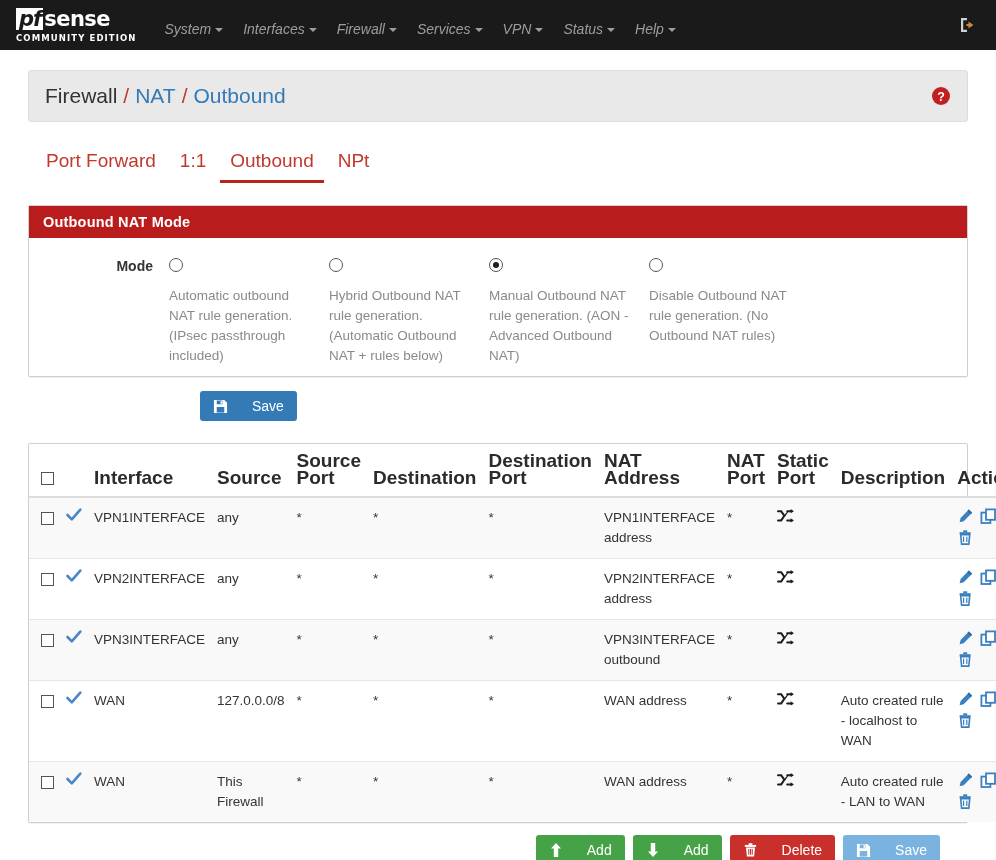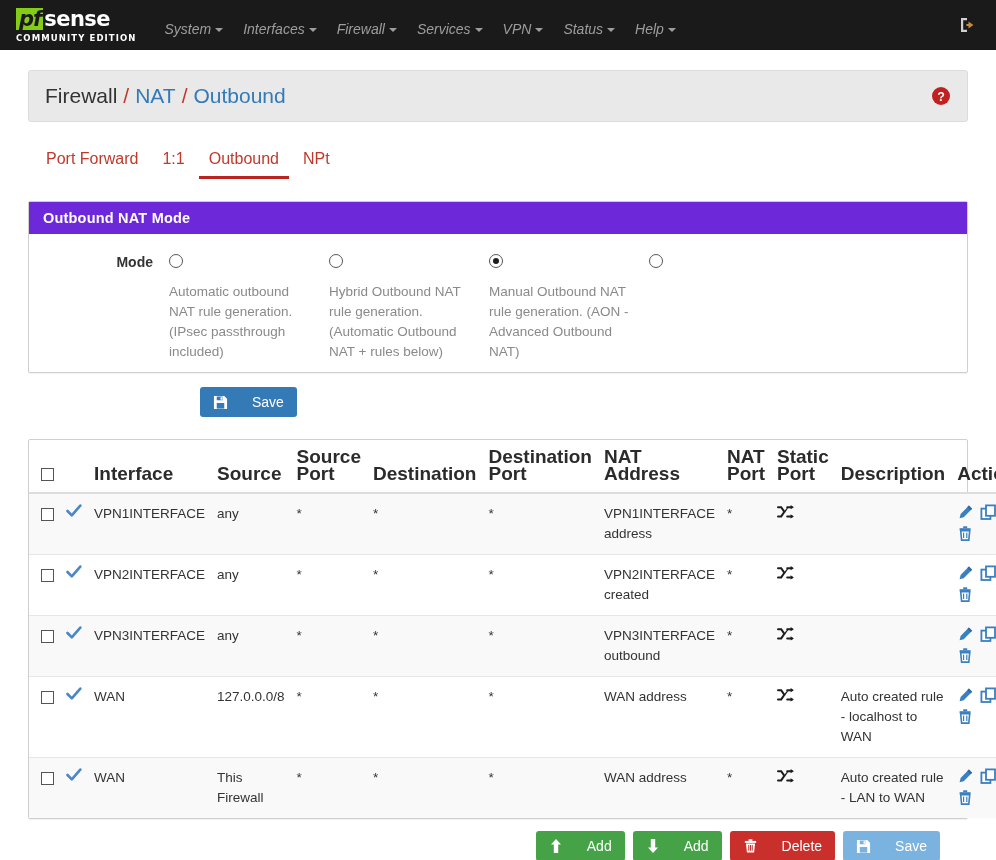--- a/index.html
+++ b/index.html
@@ -27,21 +27,21 @@
     flex-direction: column;
     justify-content: center;
     margin-right: 18px;
     line-height: 1;
   }
   .brand-main {
     display: flex;
     align-items: center;
   }
   .brand-pf {
-    background: #84cc16;
+    background: #ffffff;
     color: #1a1a1a;
     font-weight: bold;
     font-style: italic;
     font-size: 21px;
     line-height: 20px;
     padding: 1px 2px 1px 3px;
     letter-spacing: -1px;
     font-family: "DejaVu Sans", sans-serif;
   }
   .brand-sense {
@@ -119,42 +119,42 @@
   }
 
   
   .tabs {
     display: flex;
     margin-top: 24px;
     padding-left: 8px;
   }
   .tab {
     color: #c0392b;
-    font-size: 16px;
+    font-size: 19px;
     padding: 4px 10px 8px 10px;
     cursor: pointer;
     border-bottom: 3px solid transparent;
     margin-right: 4px;
   }
   .tab.active {
     border-bottom-color: #b8241f;
     padding-bottom: 8px;
   }
   .tab.active span { color: #c0392b; }
 
   
   .panel {
     margin-top: 22px;
     border: 1px solid #cfcfcf;
     border-radius: 2px;
     background: #ffffff;
     box-shadow: 0 1px 1px rgba(0,0,0,0.06);
   }
   .panel-heading {
-    background: #6d28d9;
+    background: #b91c1c;
     color: #ffffff;
     font-size: 14.5px;
     font-weight: bold;
     padding: 8px 14px;
     letter-spacing: 0.2px;
   }
   .panel-body { padding: 16px 0 10px 0; }
 
   
   .mode-row { display: flex; align-items: flex-start; }
@@ -342,20 +342,21 @@
           <div class="mode-option">
             <div class="radio"></div>
             <div class="mode-desc">Hybrid Outbound NAT rule generation. (Automatic Outbound NAT + rules below)</div>
           </div>
           <div class="mode-option">
             <div class="radio checked"></div>
             <div class="mode-desc">Manual Outbound NAT rule generation. (AON - Advanced Outbound NAT)</div>
           </div>
           <div class="mode-option">
             <div class="radio"></div>
+            <div class="mode-desc">Disable Outbound NAT rule generation. (No Outbound NAT rules)</div>
           </div>
         </div>
       </div>
     </div>
   </div>
 
   <div class="save-row">
     <button class="btn btn-primary">
       <svg width="15" height="15" viewBox="0 0 16 16">
         <path d="M1 1h11l3 3v11H1z" fill="#ffffff"></path>
@@ -452,21 +453,21 @@
           <td class="c-state">
             <svg width="16" height="14" viewBox="0 0 16 14">
                 <path d="M1.5 7 L5.8 11.3 L14.3 1.6" stroke="#4a86c8" stroke-width="2.6" fill="none" stroke-linecap="round" stroke-linejoin="round"></path>
               </svg>
           </td>
           <td class="c-iface">VPN2INTERFACE</td>
           <td class="c-src">any</td>
           <td class="c-sport">*</td>
           <td class="c-dst">*</td>
           <td class="c-dport">*</td>
-          <td class="c-nataddr">VPN2INTERFACE created</td>
+          <td class="c-nataddr">VPN2INTERFACE address</td>
           <td class="c-natport">*</td>
           <td class="c-static">
             <svg width="18" height="16" viewBox="0 0 18 16">
                 <path d="M1 3.2h3.2l3 4.4 M1 12.4h3.2l3-4.4 M10.2 3.2h4.6 M10.2 12.4h4.6" stroke="#1d1d1d" stroke-width="2" fill="none" stroke-linecap="round"></path>
                 <path d="M13.6 1.1l3.3 2.1-3.3 2.1z" fill="#1d1d1d"></path>
                 <path d="M13.6 10.3l3.3 2.1-3.3 2.1z" fill="#1d1d1d"></path>
                 <path d="M7 7.6l3.4-4.4h1.3L8.1 8.4z" fill="#1d1d1d"></path>
               </svg>
           </td>
           <td class="c-desc"></td>

